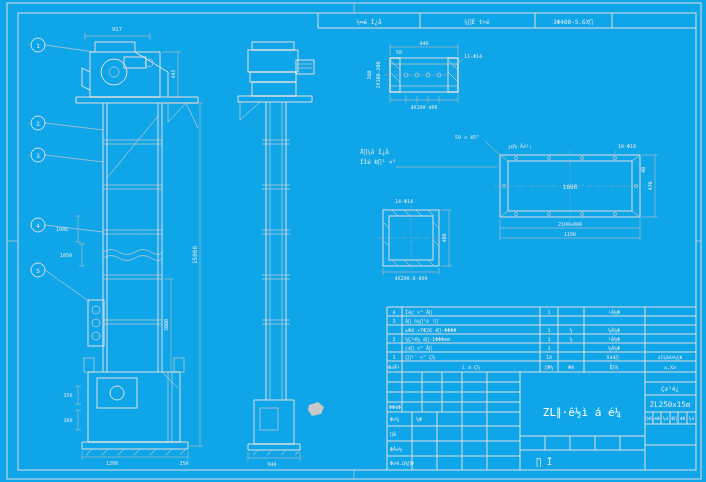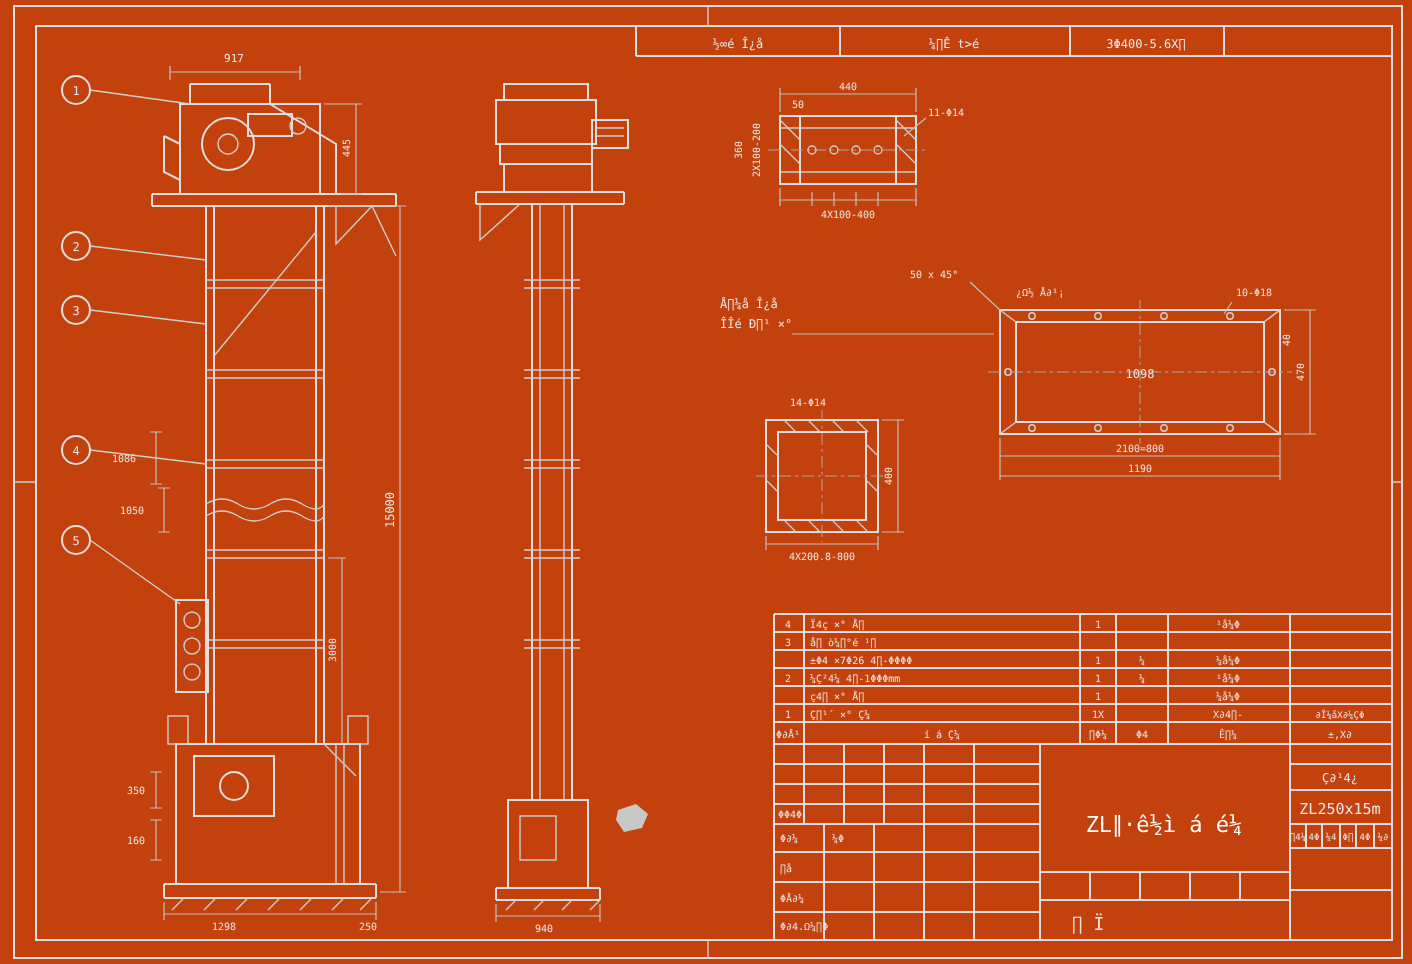--- a/index.html
+++ b/index.html
@@ -1,16 +1,16 @@
 <!DOCTYPE html>
 <html><head>
 <meta charset="utf-8">
 <style>
   html,body{margin:0;padding:0;background:#000;}
-  .canvas{position:relative;width:706px;height:482px;background:#c2410c;overflow:hidden;}
+  .canvas{position:relative;width:706px;height:482px;background:#0ea5e9;overflow:hidden;}
   svg{position:absolute;left:0;top:0;}
   .ln{stroke:#e0e0e0;stroke-width:1;fill:none;}
   .lnt{stroke:#cfcfcf;stroke-width:0.7;fill:none;}
   .dim{stroke:#c0c0c0;stroke-width:0.6;fill:none;}
   .cl{stroke:#aaaaaa;stroke-width:0.5;fill:none;stroke-dasharray:6 2 1.5 2;}
   text{fill:#e8e8e8;font-family:"DejaVu Sans Mono","Liberation Mono",monospace;}
   .t4{font-size:4.5px;} .t5{font-size:5px;} .t55{font-size:5.5px;} .t6{font-size:6px;}
   .t7{font-size:7.5px;} .t9{font-size:9px;} .t12{font-size:11px;fill:#ffffff;}
   .mid{text-anchor:middle;}
 </style>

